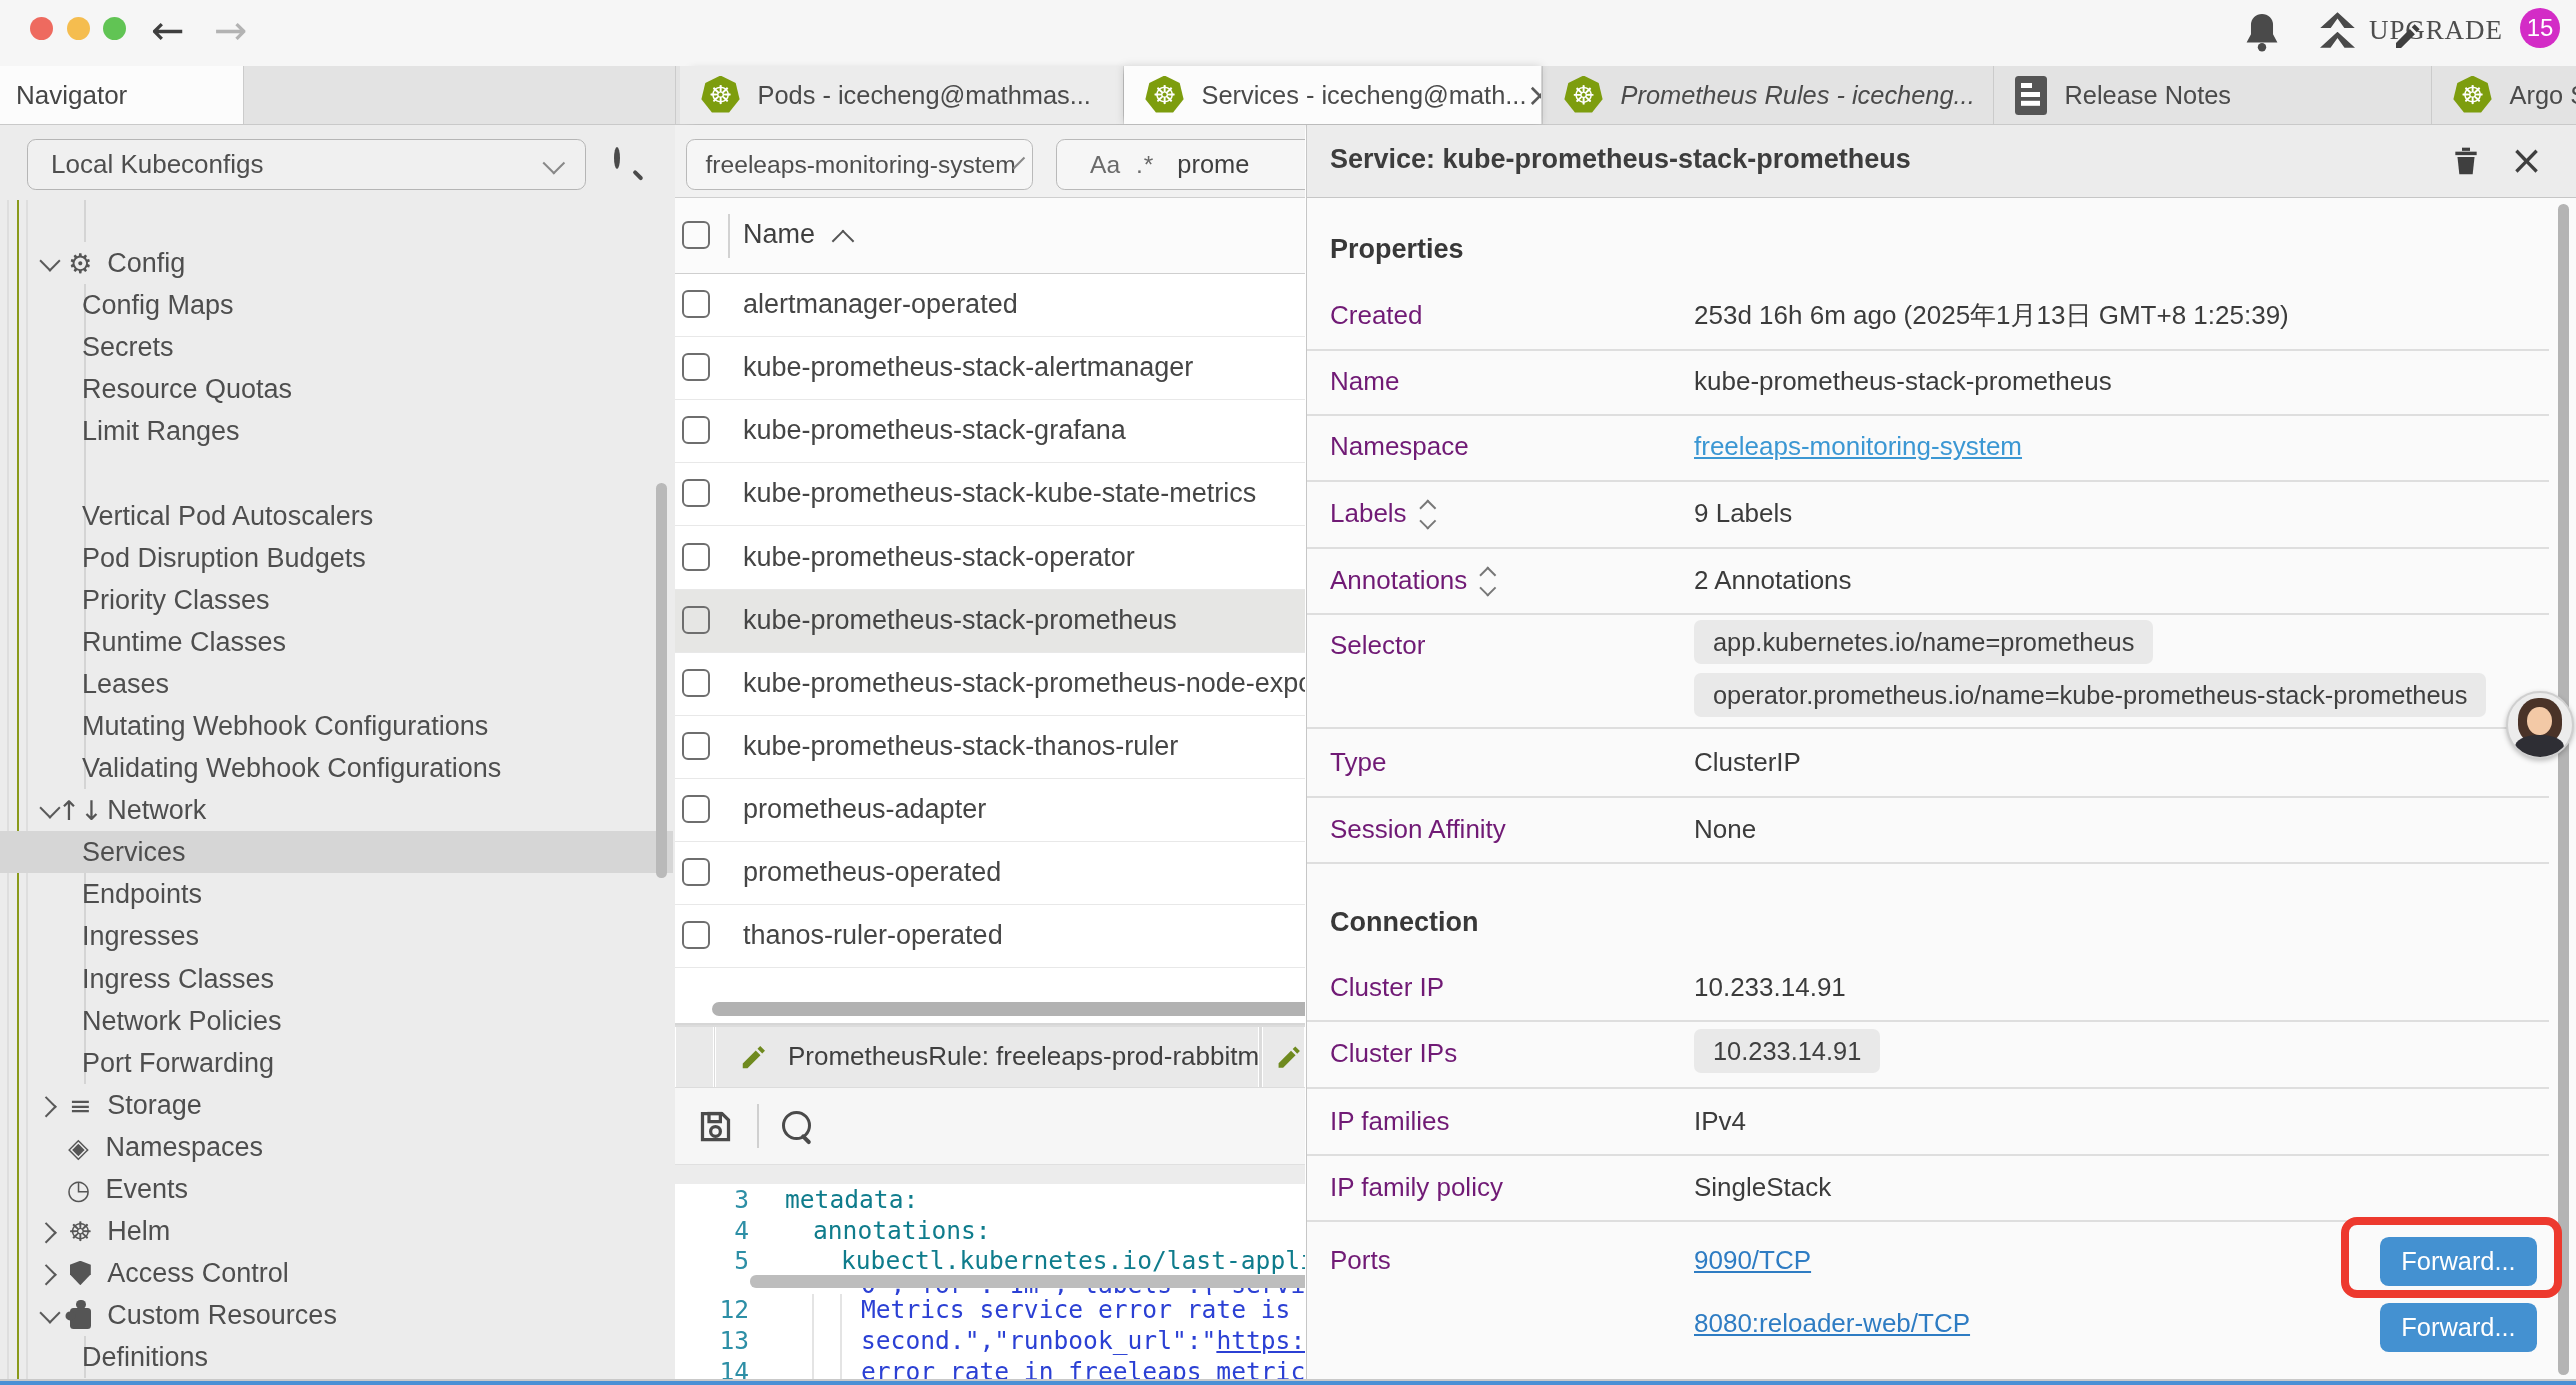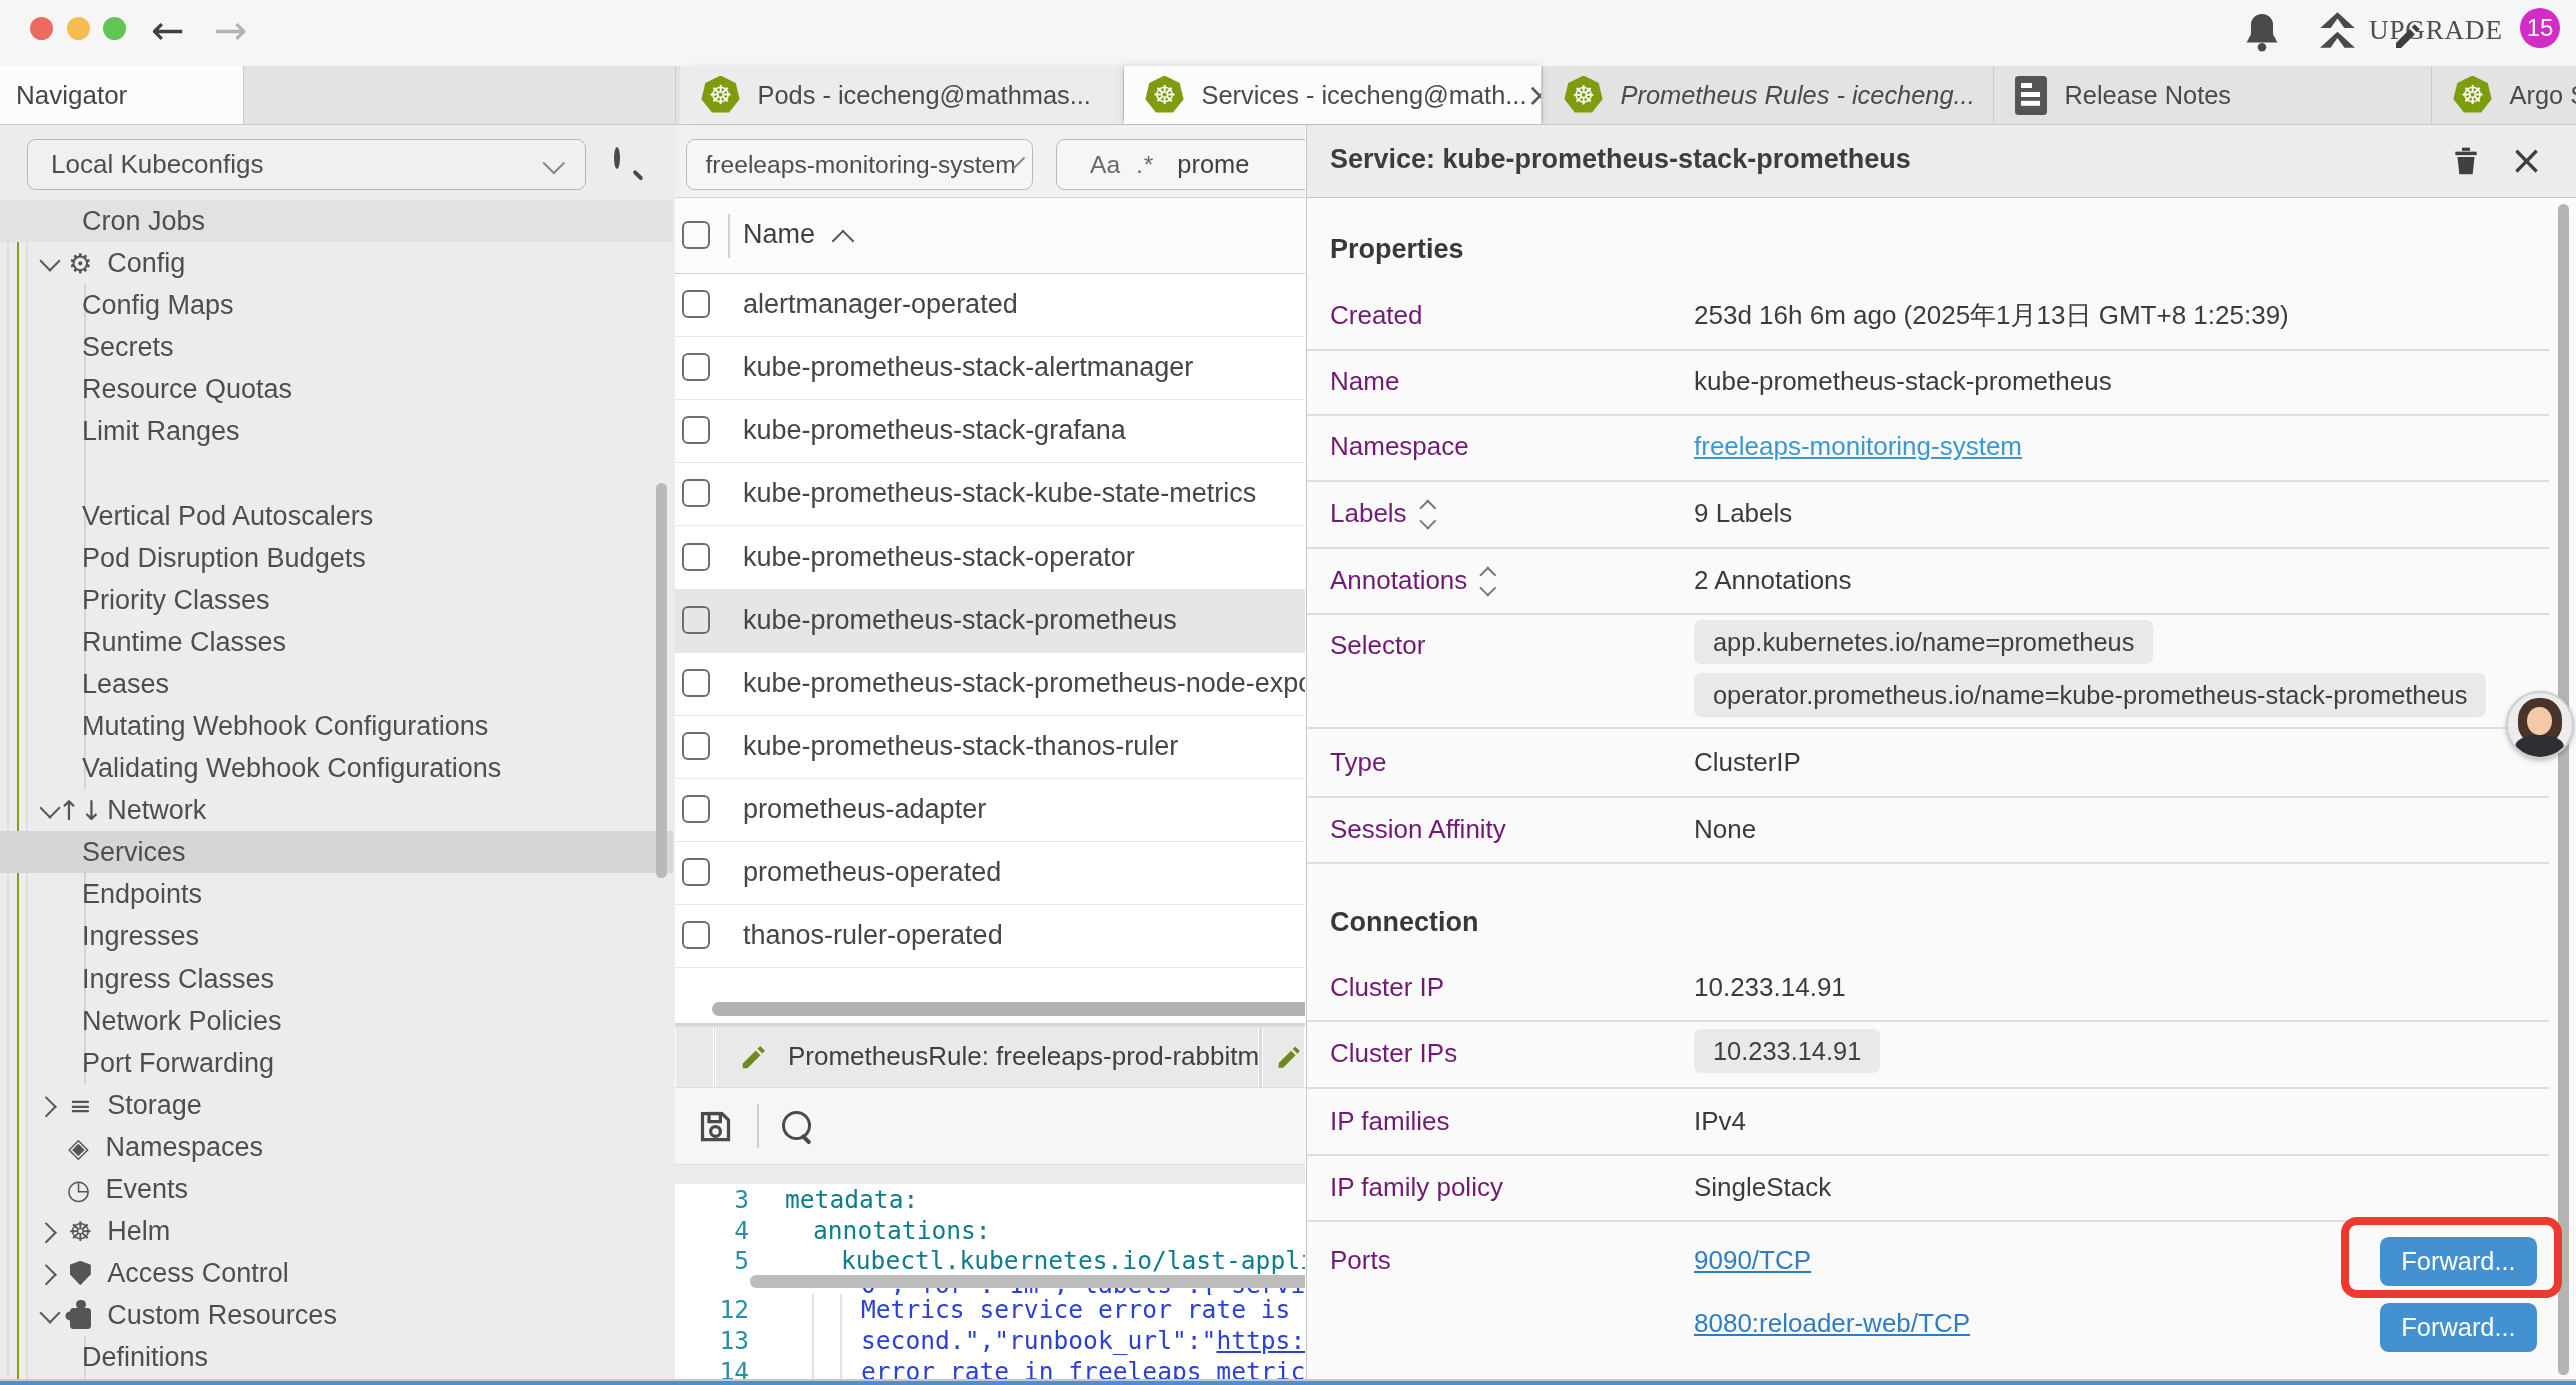--- a/index.html
+++ b/index.html
@@ -233,23 +233,20 @@
 
     <div class="tree">
       <div class="guide g1"></div>
       <div class="guide g2"></div>
       <div class="guide g3"></div>
       <div class="cguide" style="top:0;height:42px"></div>
       <div class="cguide" style="top:84px;height:505px"></div>
       <div class="cguide" style="top:631px;height:253px"></div>
       <div class="cguide" style="top:1136px;height:42px"></div>
 
-      <div class="srow child hover" style="top:0px">
-          <span class="slabel">Cron Jobs</span>
-        </div>
       <div class="srow group" style="top:42px">
           <span class="tchev down"></span>
           <span class="tico">⚙</span>
           <span class="slabel after-ico">Config</span>
         </div>
       <div class="srow child" style="top:84px">
           <span class="slabel">Config Maps</span>
         </div>
       <div class="srow child" style="top:126px">
           <span class="slabel">Secrets</span>

